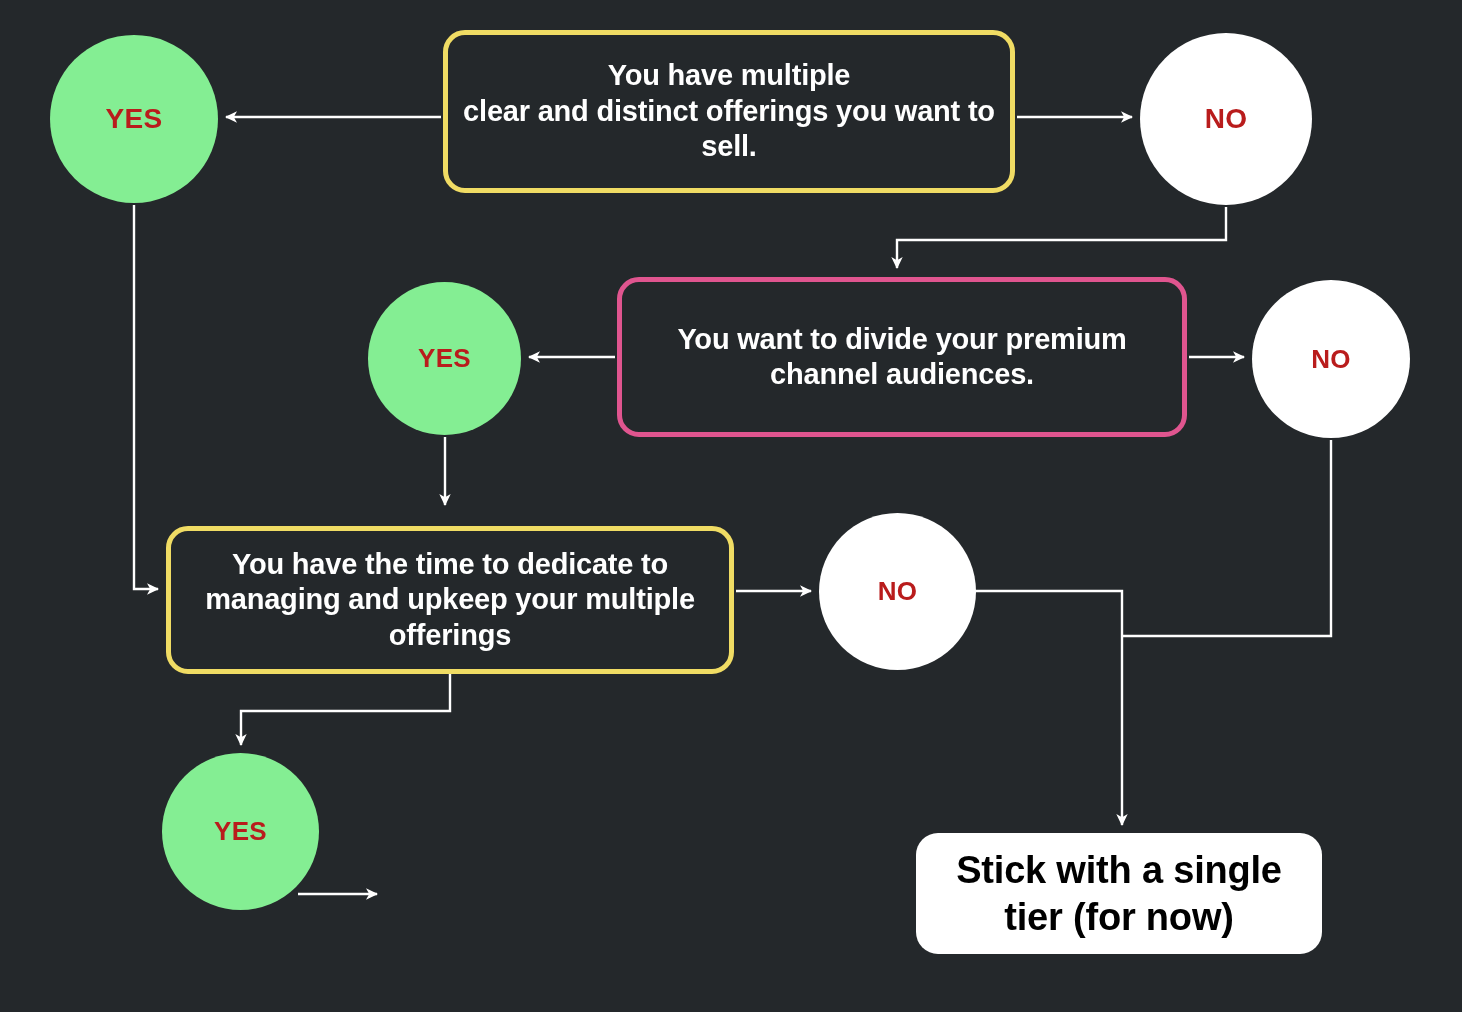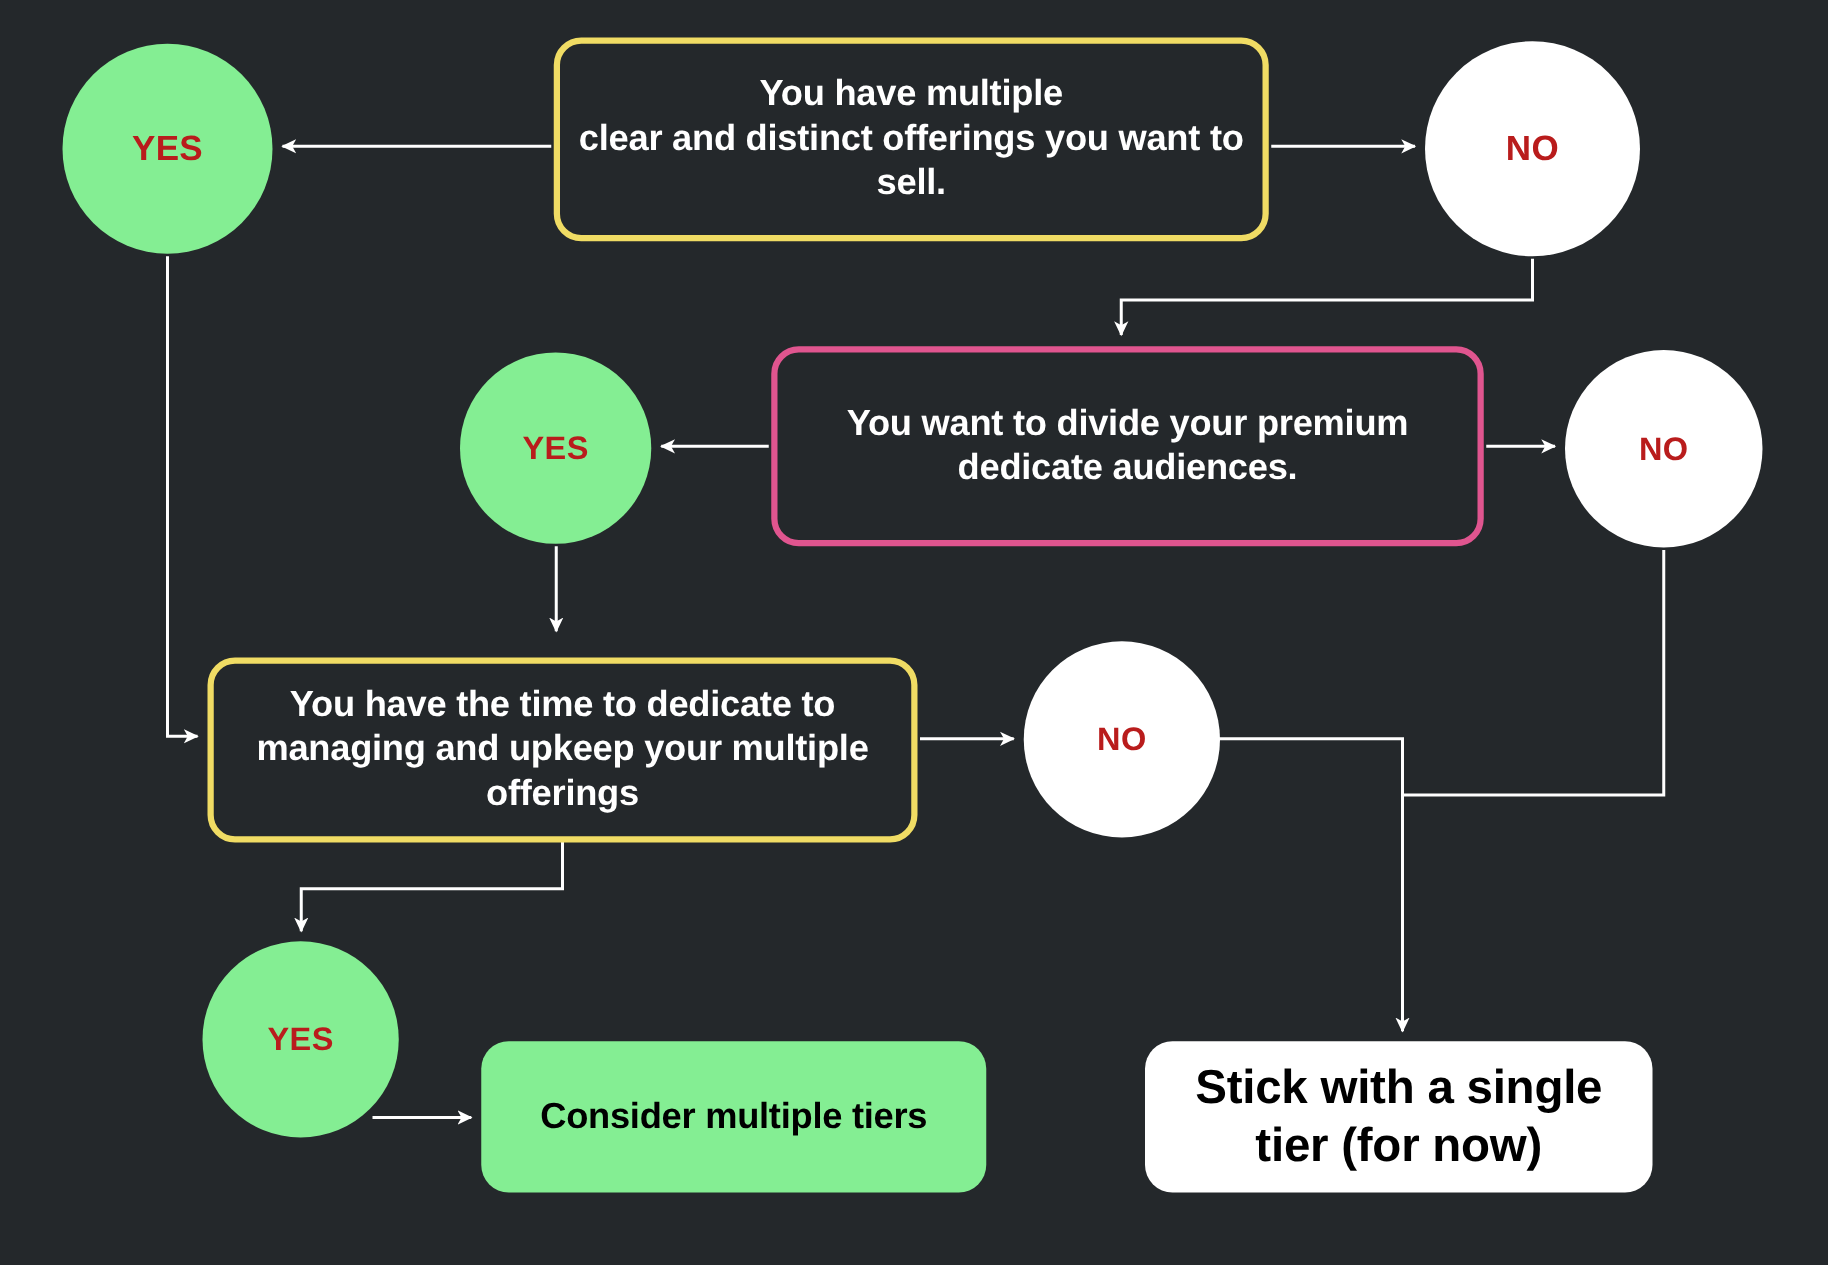--- a/index.html
+++ b/index.html
@@ -123,21 +123,21 @@
       <path d="M1331,440 L1331,636 L1122,636"></path>
     </g>
   </svg>
 
   <div class="node qbox yellow" id="q1">
     <span style="white-space:pre-line">You have multiple
 clear and distinct offerings you want to sell.</span>
   </div>
 
   <div class="node qbox pink" id="q2">
-    <span>You want to divide your premium dedicate audiences.</span>
+    <span>You want to divide your premium channel audiences.</span>
   </div>
 
   <div class="node qbox yellow" id="q3">
     <span>You have the time to dedicate to managing and upkeep your multiple offerings</span>
   </div>
 
   <div class="node circle yes" id="yes1">
     <span>YES</span>
   </div>
 
@@ -154,21 +154,18 @@
   </div>
 
   <div class="node circle no" id="no3">
     <span>NO</span>
   </div>
 
   <div class="node circle yes" id="yes3">
     <span>YES</span>
   </div>
 
-  <div class="node outcome green" id="out1">
-    <span>Consider  multiple tiers</span>
-  </div>
 
   <div class="node outcome white" id="out2">
     <span>Stick with a single tier (for now)</span>
   </div>
 
 </div>
 
 </body></html>

